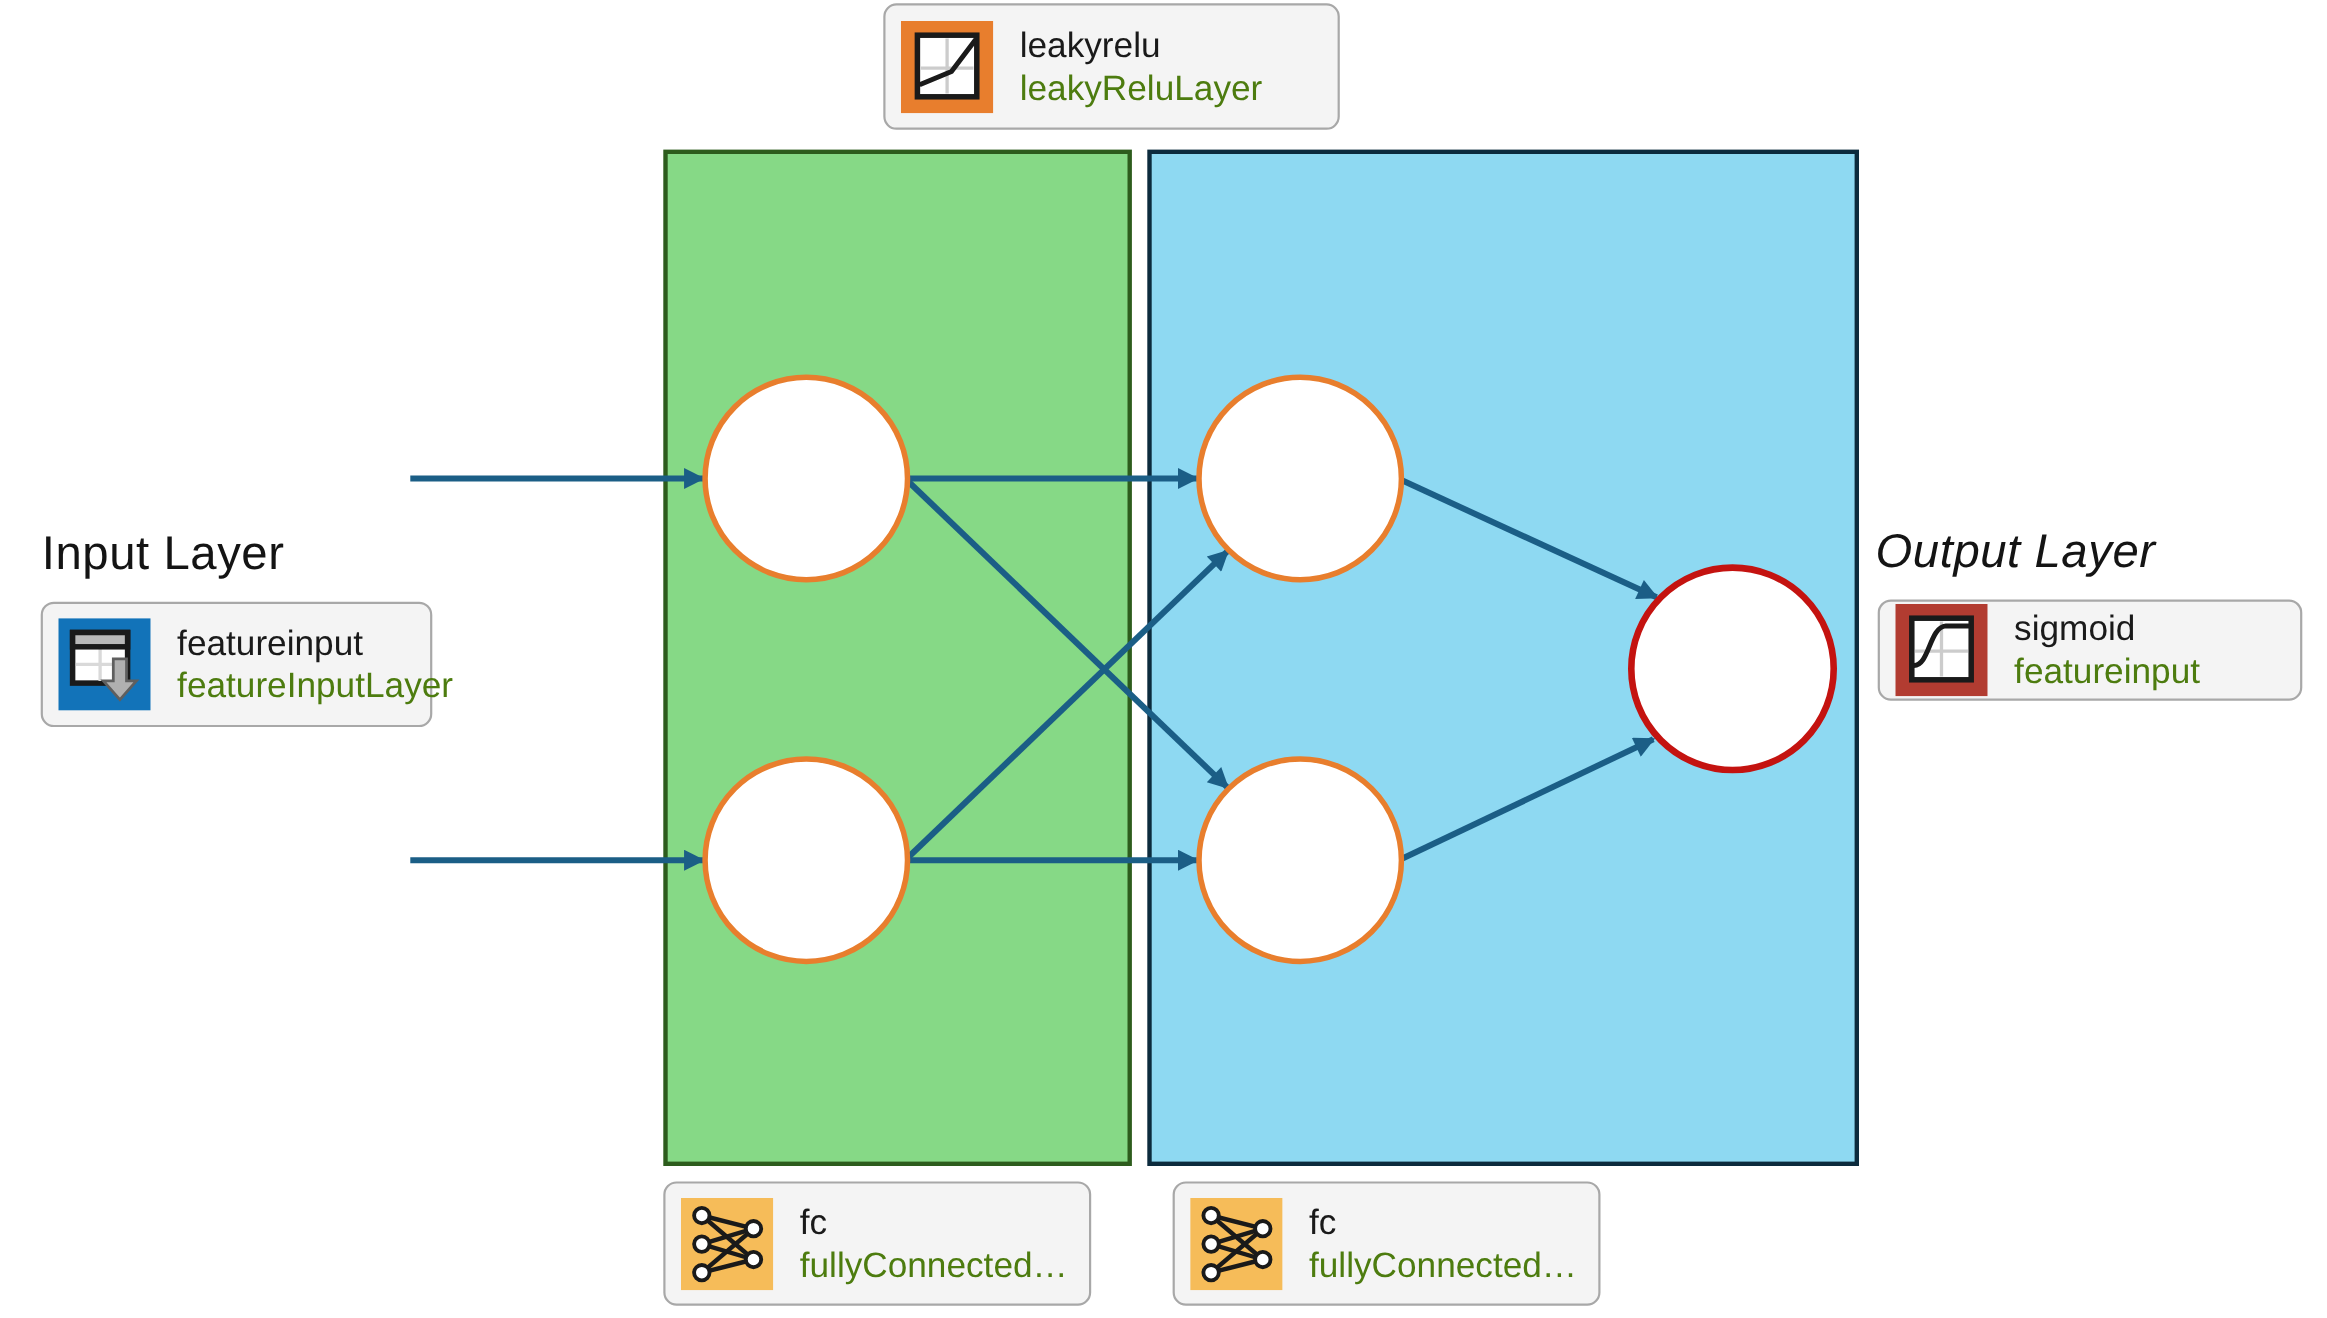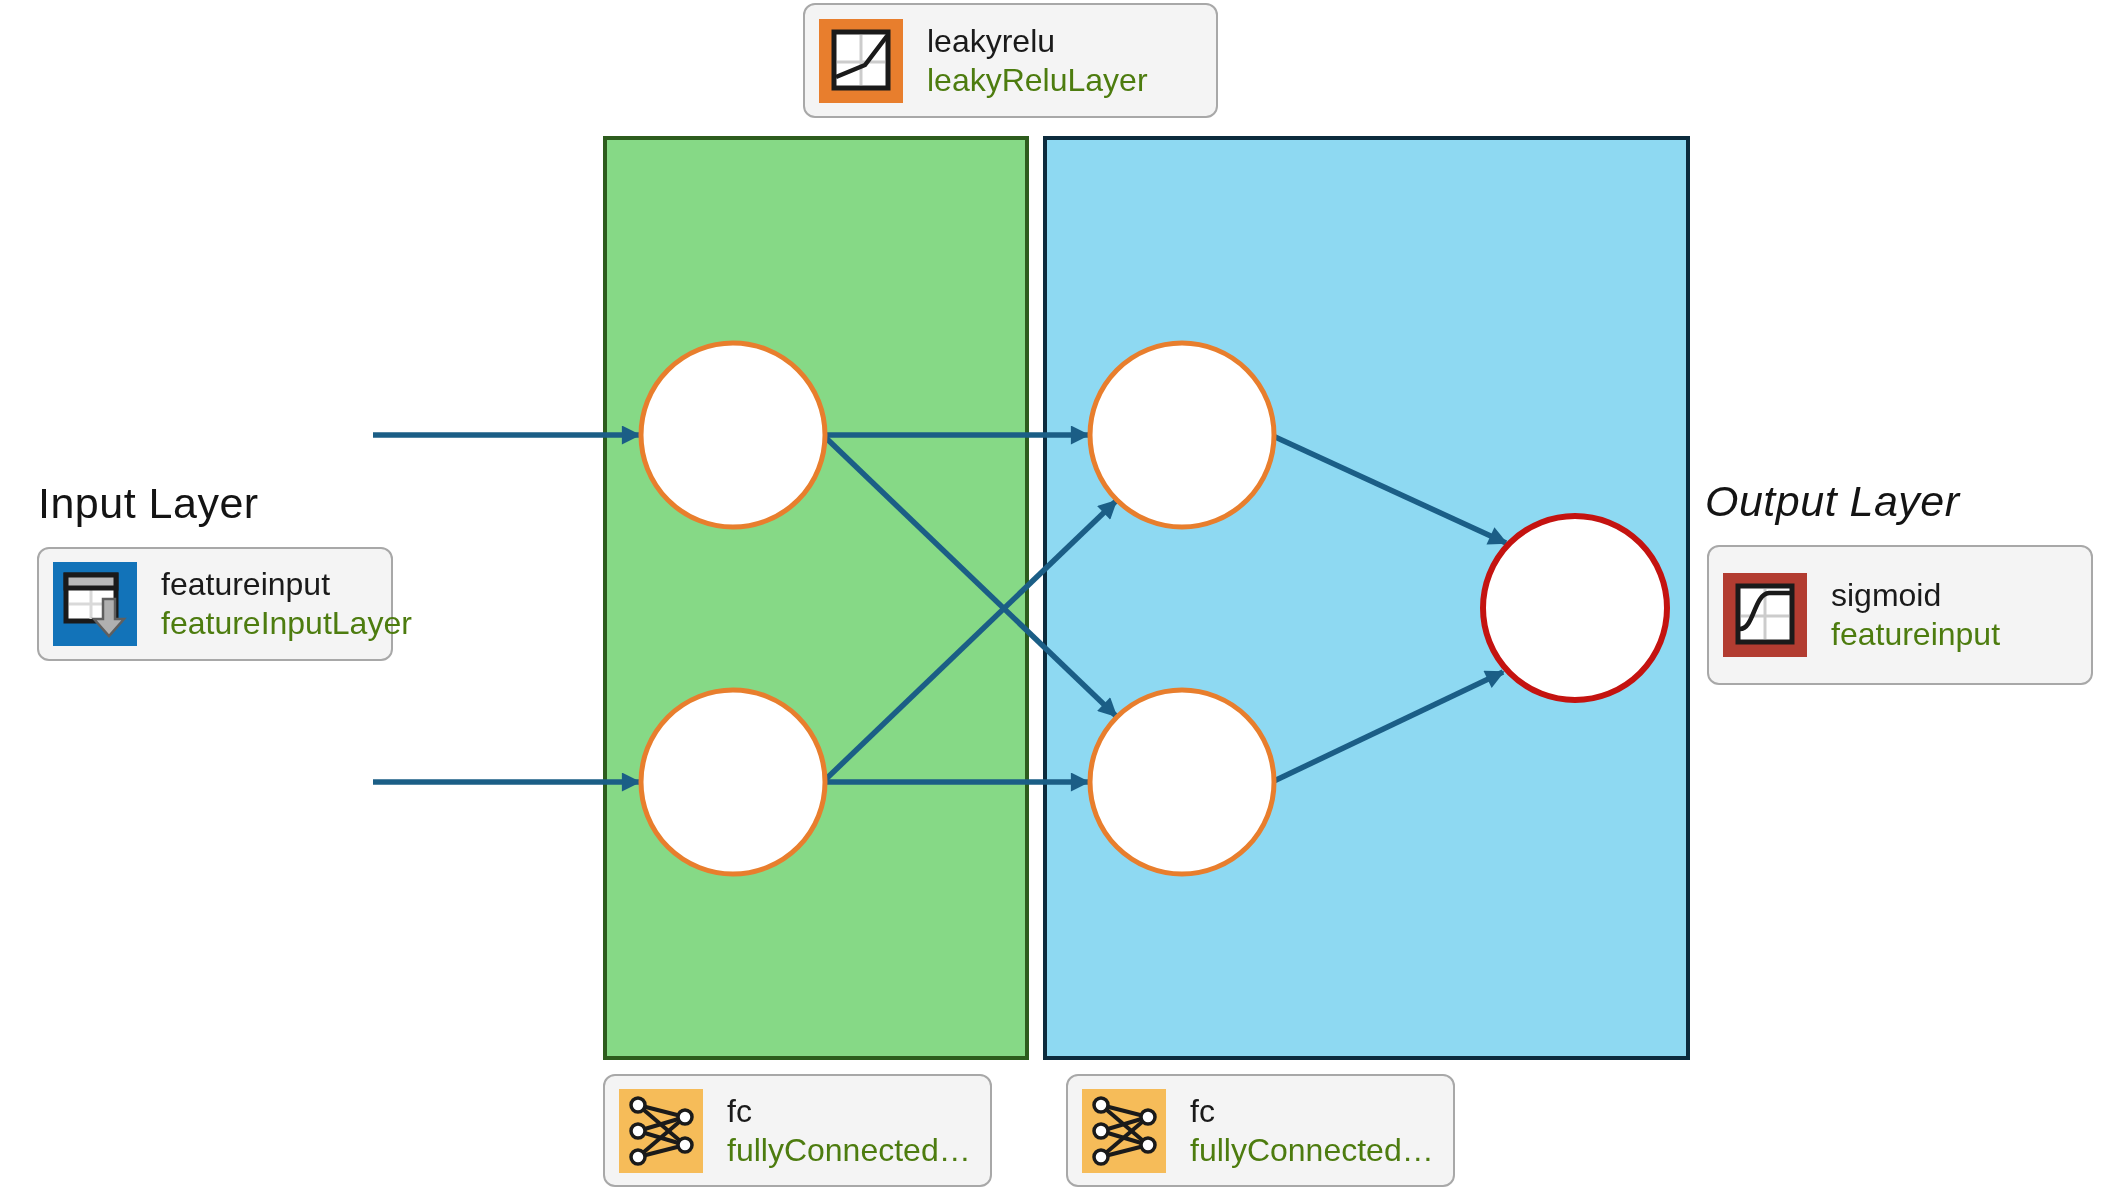--- a/index.html
+++ b/index.html
@@ -20,21 +20,21 @@
     background:#f4f4f4;border:2px solid #a8a8a8;border-radius:12px;
     padding:0 10px 0 14px;box-sizing:border-box;gap:24px;
   }
   .badge .icon{width:84px;height:84px;flex:0 0 auto;display:block;}
   .badge-text{display:flex;flex-direction:column;justify-content:center;min-width:0;}
   .badge-title{font-size:32px;line-height:39px;color:#1a1a1a;white-space:nowrap;}
   .badge-subtitle{font-size:32px;line-height:39px;color:#4d7c0f;white-space:nowrap;}
 
   .badge-leakyrelu{left:803px;top:3px;width:415px;height:115px;}
   .badge-featureinput{left:37px;top:547px;width:356px;height:114px;}
-  .badge-sigmoid{left:1707px;top:545px;width:386px;height:140px;}
+  .badge-sigmoid{left:1707px;top:545px;width:386px;height:92px;}
   .badge-fc1{left:603px;top:1074px;width:389px;height:113px;}
   .badge-fc2{left:1066px;top:1074px;width:389px;height:113px;}
 </style>
 </head>
 <body>
 
 <div class="canvas">
 
   <svg id="network" width="2115" height="1198" viewBox="0 0 2115 1198">
     <defs>

